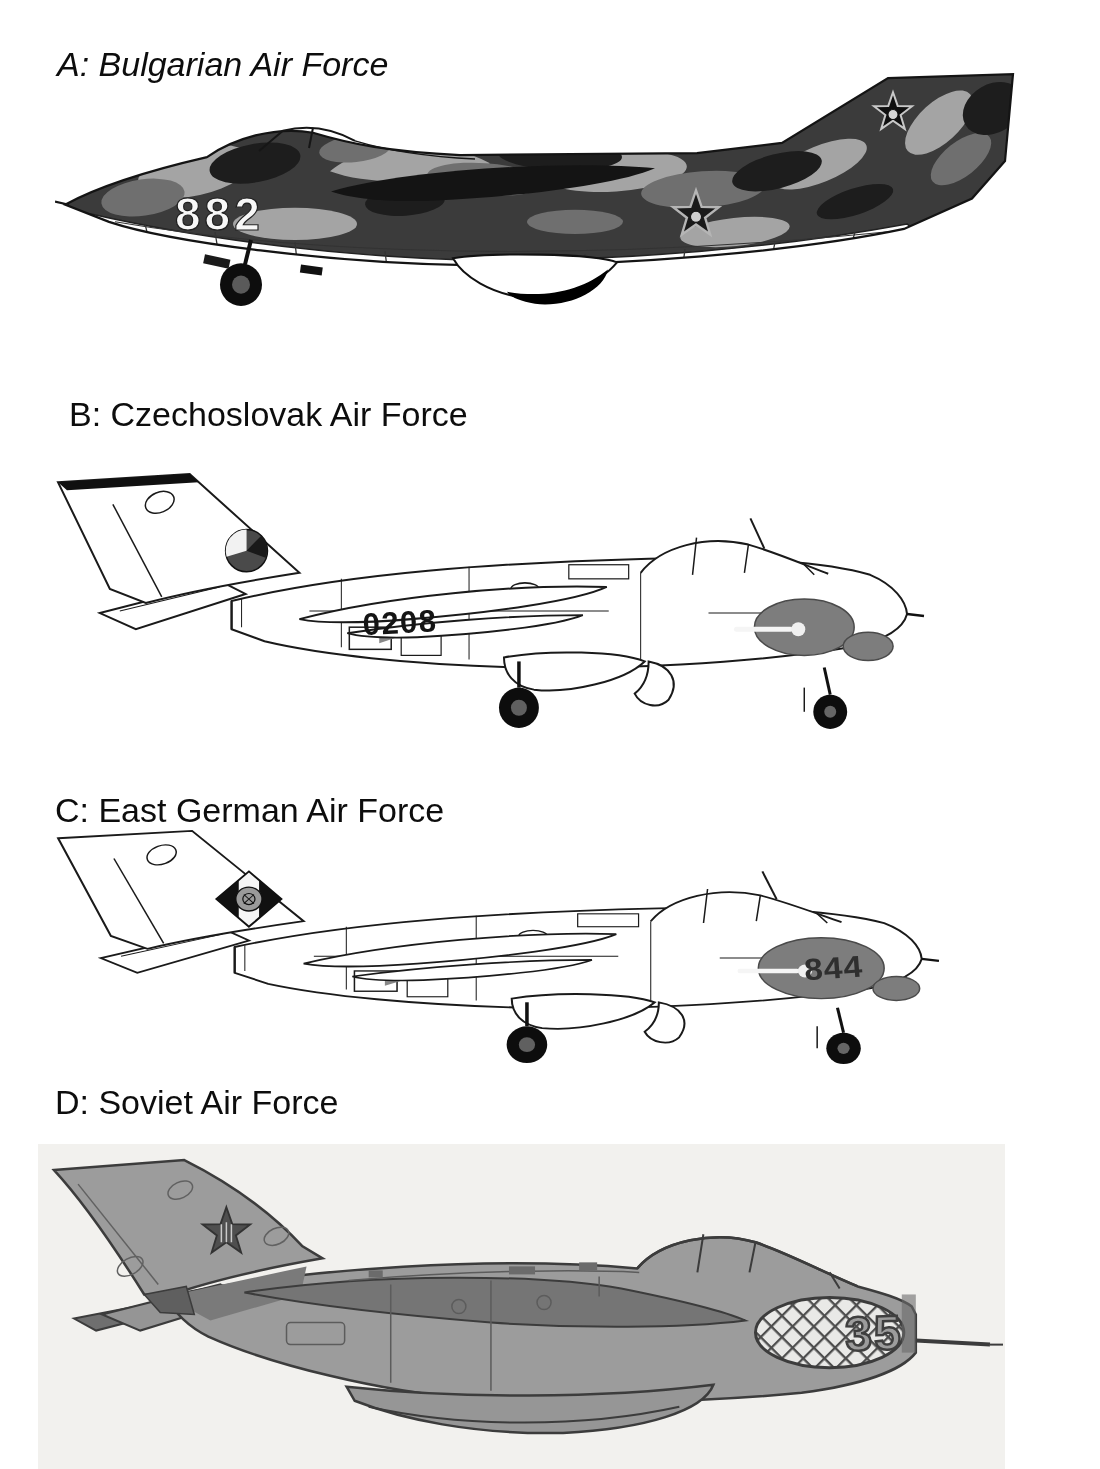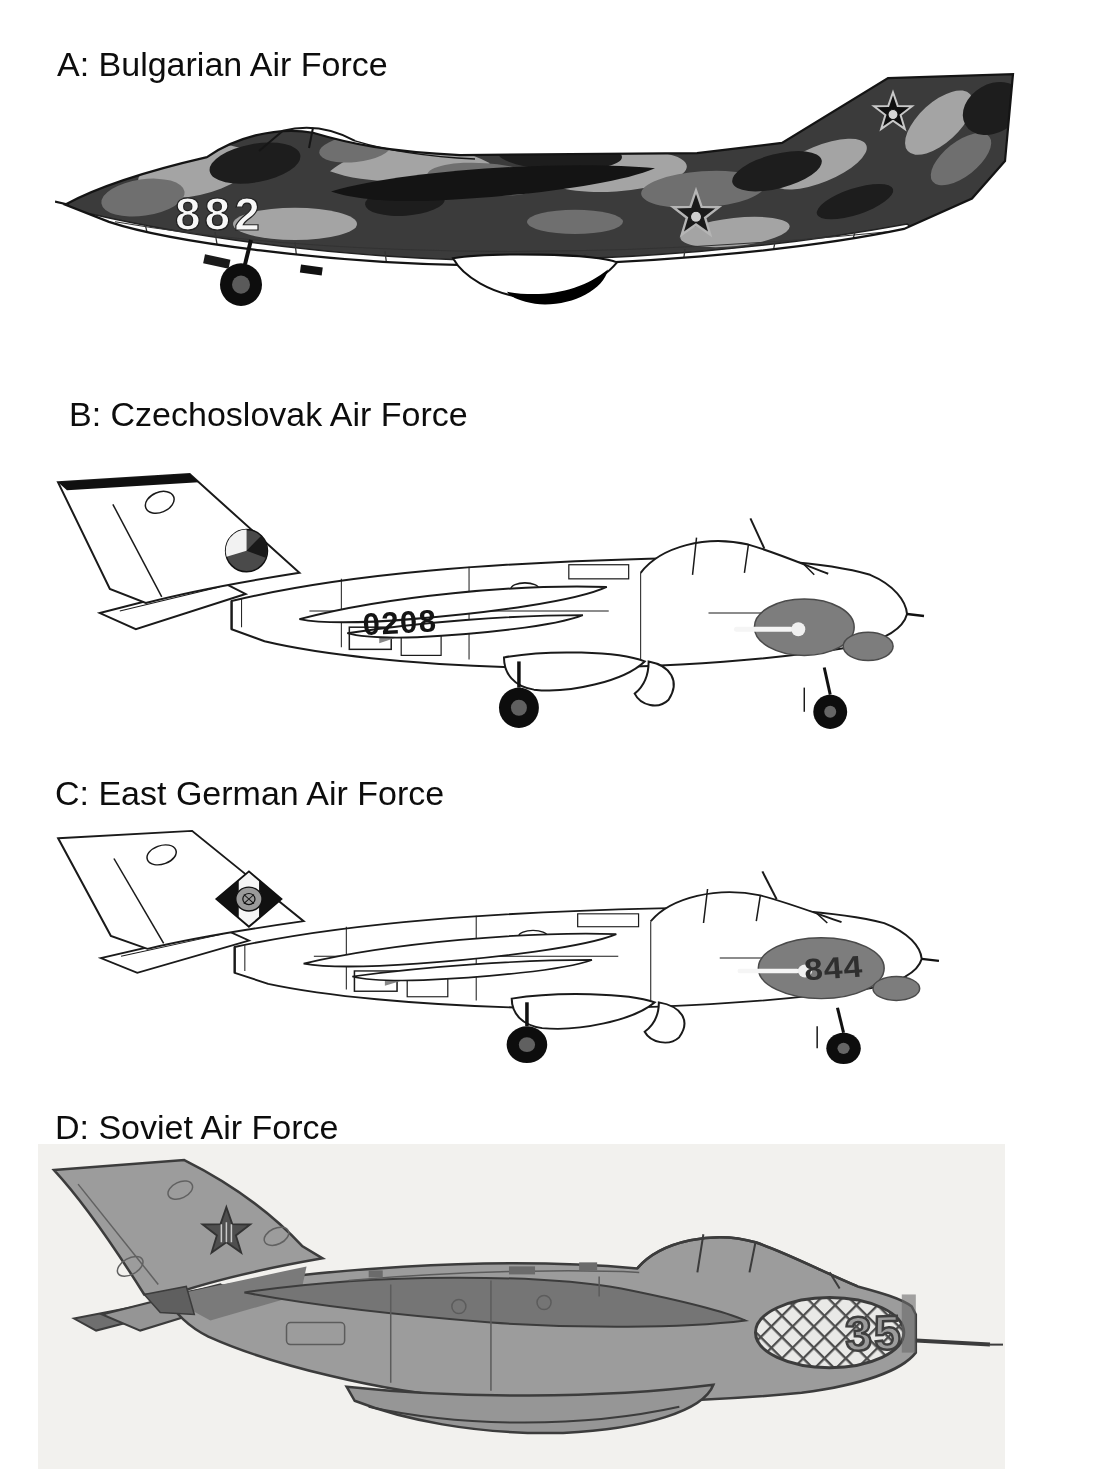--- a/index.html
+++ b/index.html
@@ -11,24 +11,24 @@
     overflow:hidden;
   }
   .page{position:absolute;inset:0;overflow:hidden;}
   .caption{
     position:absolute;
     font-size:34px;
     line-height:1.1;
     color:#0d0d0d;
     white-space:nowrap;
   }
-  .cap-a{left:57px;top:46px;}
+  .cap-a{left:57px;top:46px;font-style:italic;}
   .cap-b{left:69px;top:396px;}
-  .cap-c{left:55px;top:775px;}
-  .cap-d{left:55px;top:1084px;margin-top:25px;}
+  .cap-c{left:55px;top:792px;}
+  .cap-d{left:55px;top:1084px;}
   .art{position:absolute;display:block;}
   .art-a{left:55px;top:70px;width:965px;height:245px;}
   .art-b{left:50px;top:460px;width:878px;height:282px;}
   .art-c{left:50px;top:818px;width:893px;height:258px;}
   .art-d{left:38px;top:1144px;width:967px;height:325px;}
   svg{font-family:"Liberation Sans", sans-serif;}
   svg text{user-select:none;}
 </style>
 </head>
 <body>

